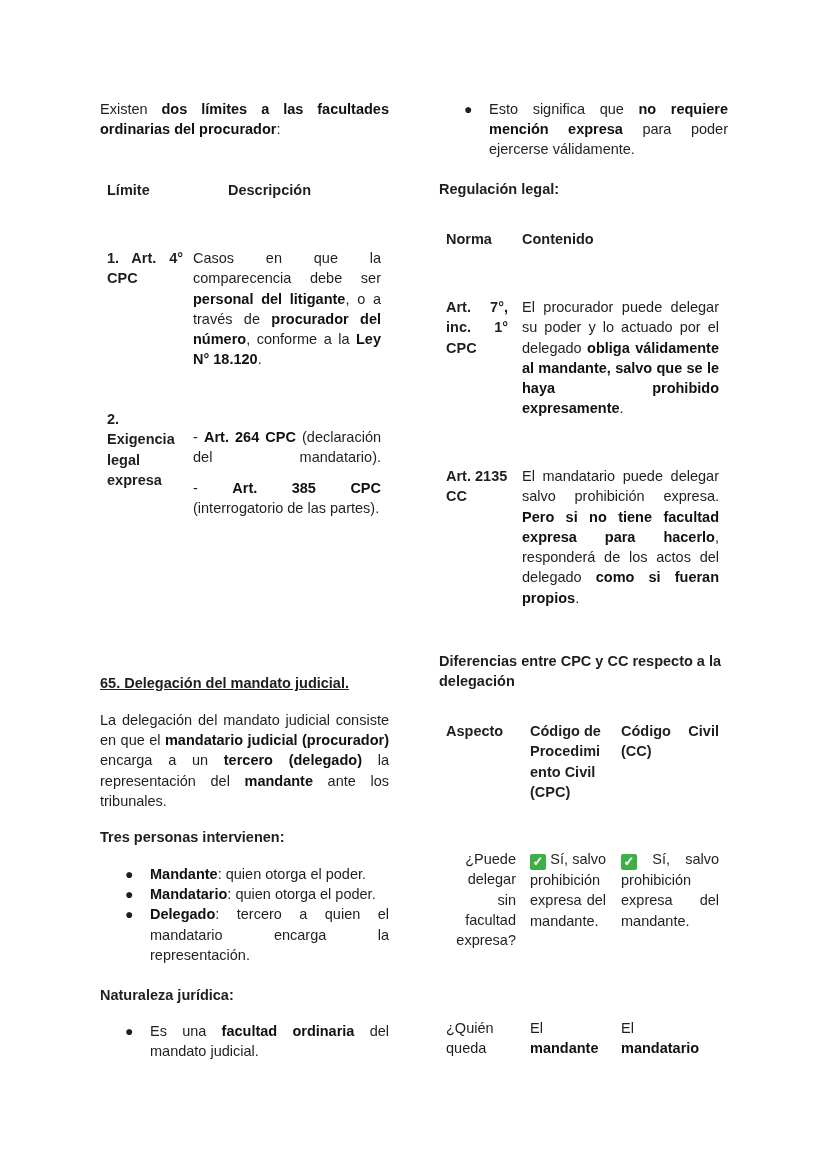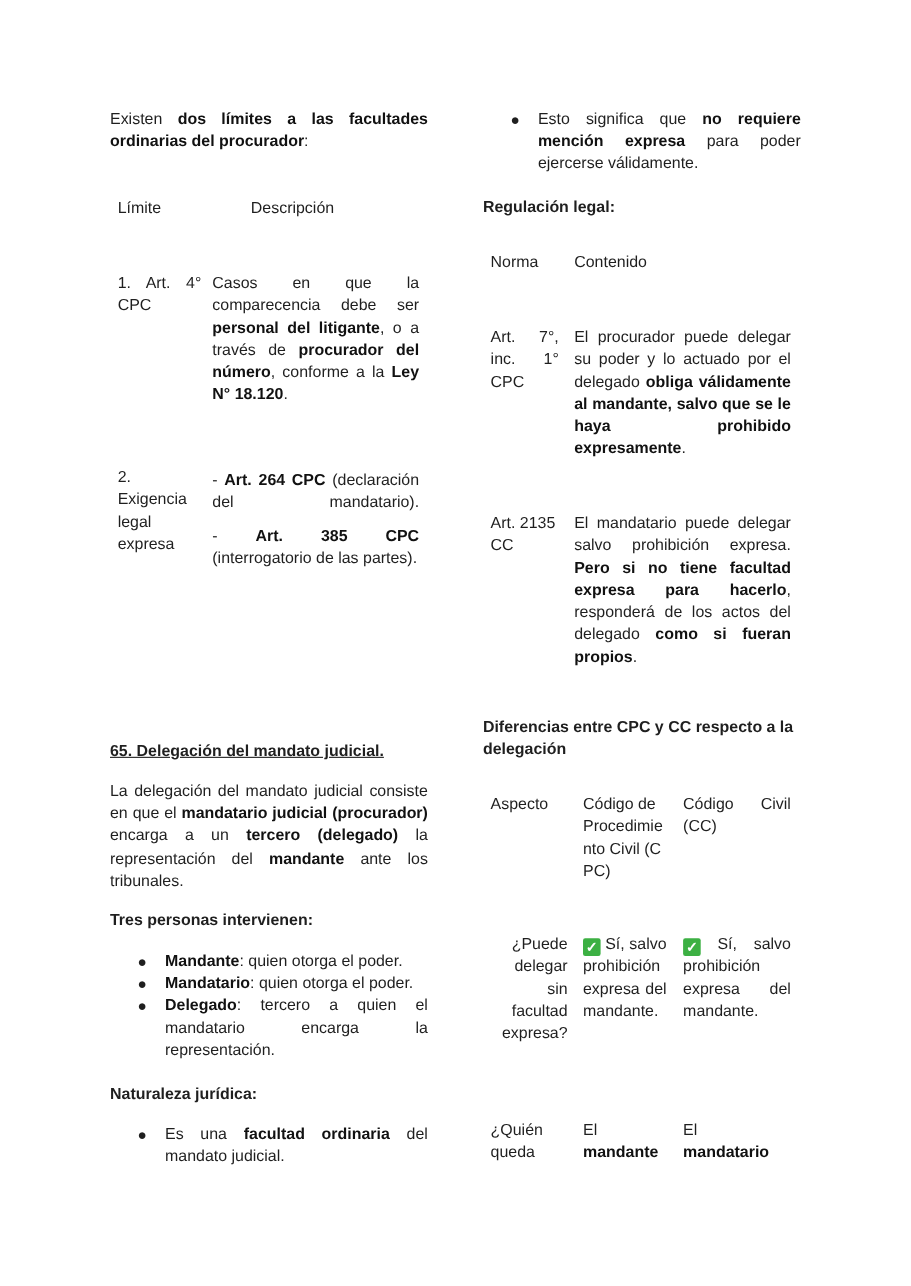--- a/index.html
+++ b/index.html
@@ -6,21 +6,21 @@
   body { width:828px; height:1169px; position:relative; overflow:hidden;
          font-family:"Liberation Sans", sans-serif; color:#1f1f1f; font-size:14.5px; }
   .page { position:absolute; inset:0;padding-left:23px; }
   .col { position:absolute; top:0; width:290px; }
   .colL { left:100px; }
   .colR { left:439px; }
   .abs { position:absolute; }
   p { margin:0; line-height:20.2px; text-align:justify; }
   b { font-weight:bold; color:#111; }
   .heading { font-weight:bold; line-height:20px; }
-  .th { font-weight:normal; }
+  .th { font-weight:bold; }
   .cell { position:absolute; line-height:20.3px; text-align:justify; }
   .ul { list-style:none; margin:0; padding:0; }
   .ul li { position:relative; padding-left:50px; line-height:20.2px; text-align:justify; }
   .ul li .bullet { position:absolute; left:25px; top:0; font-size:14px; }
   .under { text-decoration:underline; font-weight:bold; }
   .check { display:inline-block; width:16px; height:16px; background:#3cb043; border-radius:2px;
            color:#fff; font-size:13px; line-height:16px; text-align:center; font-weight:bold; vertical-align:-2px; }
 </style>
 </head>
 <body>
@@ -31,21 +31,21 @@
 
     <p class="abs" style="top:99px;width:289px;"><span>Existen </span><b>dos límites a las facultades ordinarias del procurador</b><span>:</span></p>
 
     <div>
       <div class="cell th" style="top:180px;left:7px;">Límite</div>
       <div class="cell th" style="top:180px;left:82px;margin-left:46px;">Descripción</div>
 
       <div class="cell th" style="top:248px;left:7px;width:76px;">1. Art. 4° CPC</div>
       <div class="cell" style="top:248px;left:93px;width:188px;"><span>Casos en que la comparecencia debe ser </span><b>personal del litigante</b><span>, o a través de </span><b>procurador del número</b><span>, conforme a la </span><b>Ley N° 18.120</b><span>.</span></div>
 
-      <div class="cell th" style="top:424px;left:7px;width:78px;text-align:left;">2. Exigencia legal expresa</div>
+      <div class="cell th" style="top:409px;left:7px;width:78px;text-align:left;">2. Exigencia legal expresa</div>
       <div class="cell" style="top:417px;left:93px;width:188px;">
         <div style="margin-top:10px;text-align-last:justify;"><span>- </span><b>Art. 264 CPC</b><span> (declaración del mandatario).</span></div>
         <div style="margin-top:10px;"><span>- </span><b>Art. 385 CPC</b><span> (interrogatorio de las partes).</span></div>
       </div>
     </div>
 
     <div class="abs under" style="top:673px;left:0;line-height:20px;">65. Delegación del mandato judicial.</div>
 
     <p class="abs" style="top:710px;width:289px;"><span>La delegación del mandato judicial consiste en que el </span><b>mandatario judicial (procurador)</b><span> encarga a un </span><b>tercero (delegado)</b><span> la representación del </span><b>mandante</b><span> ante los tribunales.</span></p>
 

